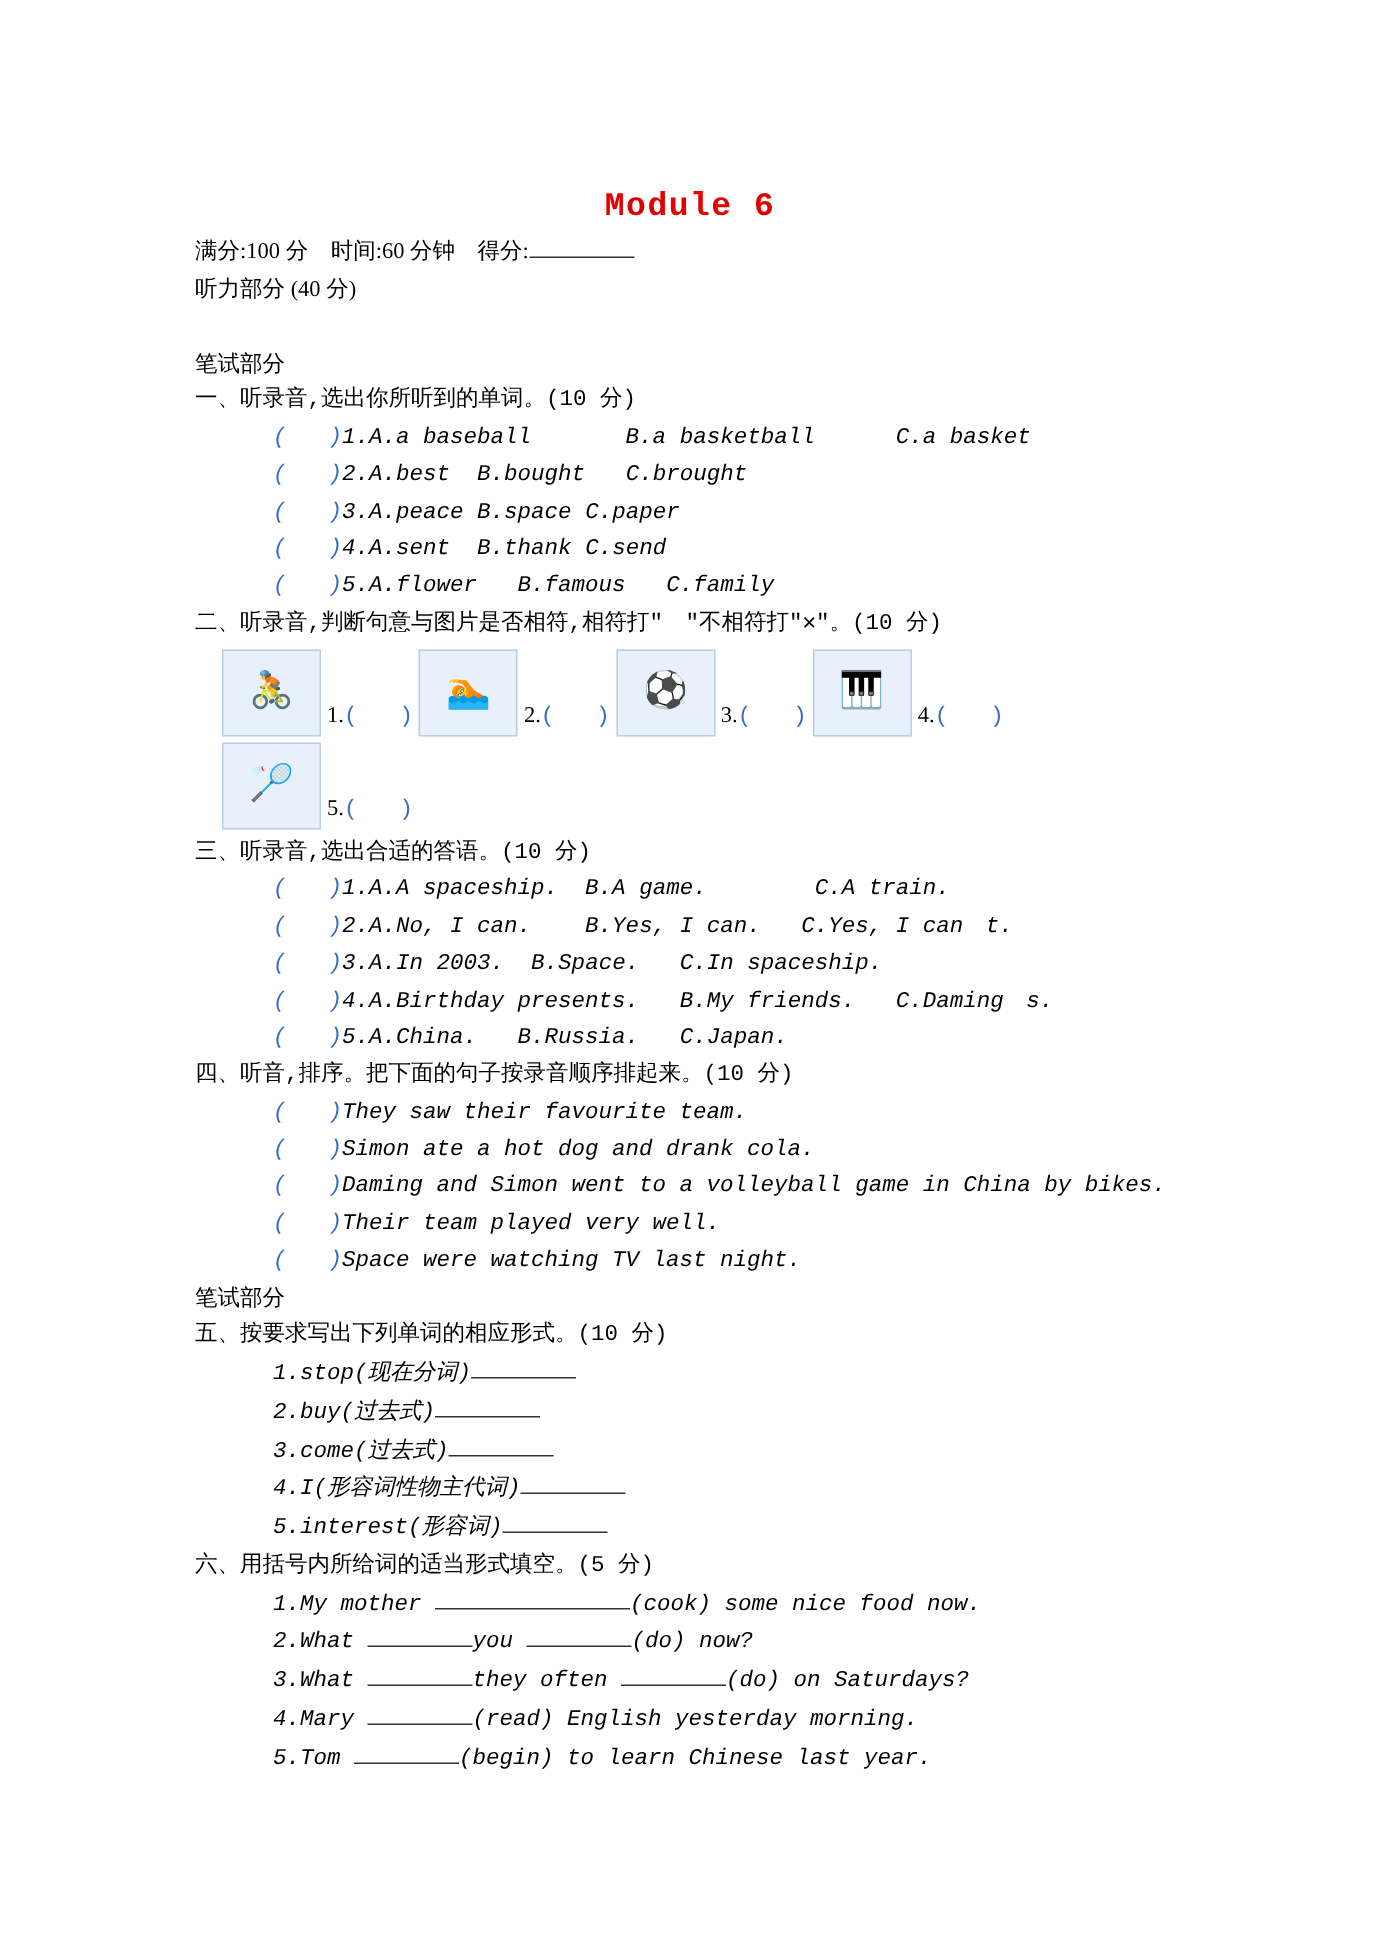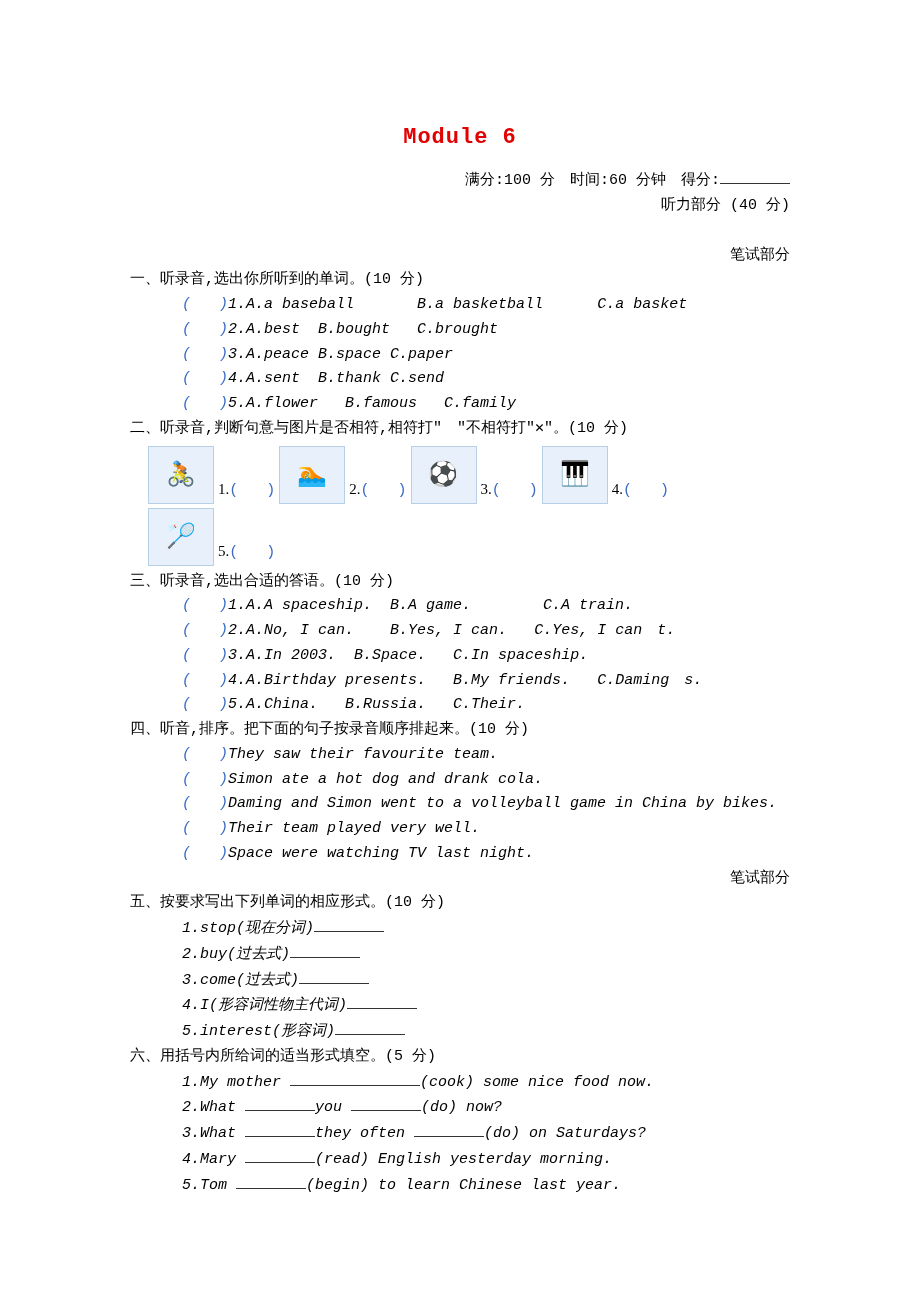--- a/index.html
+++ b/index.html
@@ -12,27 +12,25 @@
       width: 920px;
       box-sizing: border-box;
       line-height: 1.65;
     }
     .title {
       text-align: center;
       color: #e20000;
       font-family: "Courier New", monospace;
       font-size: 22px;
       font-weight: bold;
-      margin-bottom: 12px;
       letter-spacing: 1px;
     }
     .header-meta {
-      text-align: right;
+      text-align: left;
       font-size: 15px;
-      font-family: Liberation Mono, monospace;
     }
     .blank-line {
       display: inline-block;
       border-bottom: 1px solid #333;
       min-width: 70px;
       height: 1em;
       vertical-align: baseline;
     }
     .blank-line-long {
       display: inline-block;
@@ -141,21 +139,21 @@
 <div class="indent mono">
   <span class="paren">(<span class="paren-gap"></span>)</span><span>2.A.No, I can.</span>&nbsp;&nbsp;&nbsp;&nbsp;<span>B.Yes, I can.</span>&nbsp;&nbsp;&nbsp;<span>C.Yes, I can　t.</span>
 </div>
 <div class="indent mono">
   <span class="paren">(<span class="paren-gap"></span>)</span><span>3.A.In 2003.</span>&nbsp;&nbsp;<span>B.Space.</span>&nbsp;&nbsp;&nbsp;<span>C.In spaceship.</span>
 </div>
 <div class="indent mono">
   <span class="paren">(<span class="paren-gap"></span>)</span><span>4.A.Birthday presents.</span>&nbsp;&nbsp;&nbsp;<span>B.My friends.</span>&nbsp;&nbsp;&nbsp;<span>C.Daming　s.</span>
 </div>
 <div class="indent mono">
-  <span class="paren">(<span class="paren-gap"></span>)</span><span>5.A.China.</span>&nbsp;&nbsp;&nbsp;<span>B.Russia.</span>&nbsp;&nbsp;&nbsp;<span>C.Their.</span>
+  <span class="paren">(<span class="paren-gap"></span>)</span><span>5.A.China.</span>&nbsp;&nbsp;&nbsp;<span>B.Russia.</span>&nbsp;&nbsp;&nbsp;<span>C.Japan.</span>
 </div>
 
 
 <div class="section-label">四、听音,排序。把下面的句子按录音顺序排起来。(10 分)</div>
 <div class="indent mono"><span class="paren">(<span class="paren-gap"></span>)</span><span>They saw their favourite team.</span></div>
 <div class="indent mono"><span class="paren">(<span class="paren-gap"></span>)</span><span>Simon ate a hot dog and drank cola.</span></div>
 <div class="indent mono"><span class="paren">(<span class="paren-gap"></span>)</span><span>Daming and Simon went to a volleyball game in China by bikes.</span></div>
 <div class="indent mono"><span class="paren">(<span class="paren-gap"></span>)</span><span>Their team played very well.</span></div>
 <div class="indent mono"><span class="paren">(<span class="paren-gap"></span>)</span><span>Space were watching TV last night.</span></div>
 

